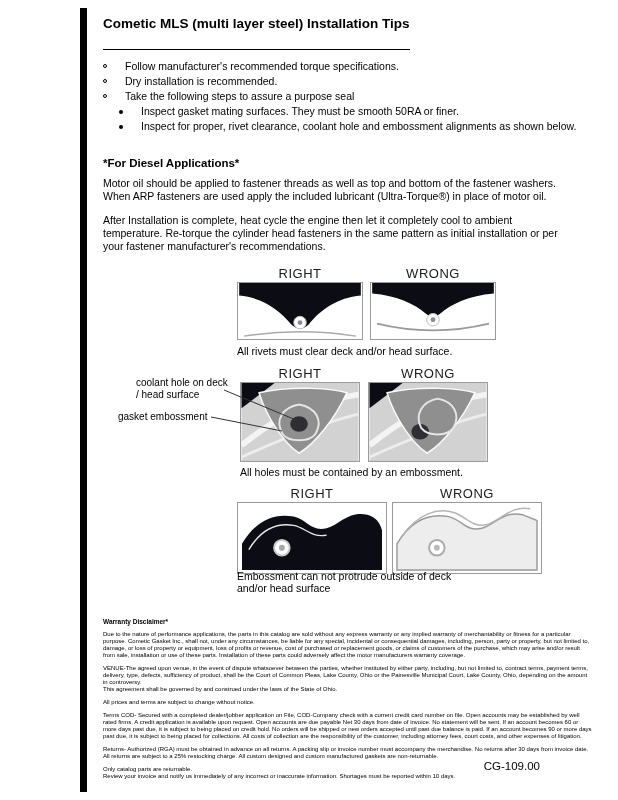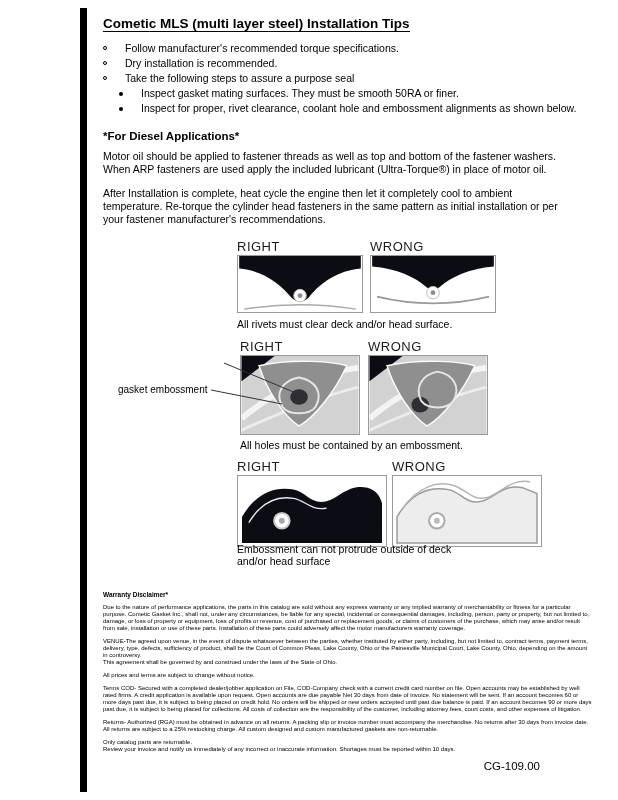--- a/index.html
+++ b/index.html
@@ -12,33 +12,33 @@
     color: #000;
     overflow: hidden;
   }
   .left-bar {
     position: absolute; left: 80px; top: 8px;
     width: 7px; height: 784px; background: #000;
   }
   .content { position: relative; margin-left: 103px; width: 489px; padding-top: 16px; }
 
   h1.title { font-size: 13.5px; font-weight: bold; margin: 0 0 10px; }
-  h1.title span { display:inline-block; border-bottom: 1.6px solid #000; padding-bottom: 0; }
+  h1.title span { display:inline-block; border-bottom: 1.6px solid #000; padding-bottom: 18px; }
 
   .tip { display:flex; gap:18px; margin:0 0 2.5px; font-size:10.5px; line-height:12.5px; }
   .tip .o-marker { width:4px; height:4px; border:1px solid #000; border-radius:50%; margin-top:4px; flex:none; }
   .tip.subtip { margin-left:16px; }
   .tip .f-marker { width:4px; height:4px; background:#000; border-radius:50%; margin-top:4.5px; flex:none; }
 
-  .diesel-heading { font-size: 11.5px; font-weight: bold; margin: 15px 0 8px; }
+  .diesel-heading { font-size: 11.5px; font-weight: bold; margin: 24px 0 8px; }
   p.body-p { font-size: 10.5px; line-height: 13px; margin: 0 0 11px; width: 470px; }
   p.note-p { font-size: 10.5px; line-height: 13px; margin: 0 0 0; }
 
   .diagrams { position: relative; width: 618px; margin-left: -103px; height: 344px; }
-  .dg-label { position:absolute; font-size:13px; letter-spacing:0.5px; text-align:left; color:#1a1a1a; }
+  .dg-label { position:absolute; font-size:13px; letter-spacing:0.5px; text-align:center; color:#1a1a1a; }
   .panel { position:absolute; border:1px solid #9a9a9a; background:#fff; }
   .panel svg { display:block; width:100%; height:100%; }
   .dg-caption { position:absolute; font-size:10.5px; line-height:12.5px; }
   .callout { position:absolute; font-size:10px; line-height:12px; }
   .callout-lines { position:absolute; left:0; top:0; pointer-events:none; }
 
   .legal { margin-top: 10px; width: 489px; }
   .legal-heading { font-size: 6.5px; font-weight: bold; margin: 0 0 6px; }
   p.legal-p { font-size: 6px; line-height: 7px; margin: 0 0 6px; }
   p.legal-p.tight { margin-bottom: 0; }
@@ -121,20 +121,21 @@
           <rect x="0" y="0" width="120" height="80" fill="#d2d2d2"></rect>
           <path d="M0,64 C30,40 60,20 120,12" stroke="#f4f4f4" stroke-width="6" fill="none"></path>
           <path d="M0,76 C40,58 80,42 120,32" stroke="#ececec" stroke-width="3" fill="none"></path>
           <path d="M0,0 L34,0 L0,26 Z" fill="#0c0c14"></path>
           <path d="M18,10 C55,2 95,6 108,10 C96,36 76,62 59,72 C44,62 26,36 18,10 Z" fill="#8f8f8f" stroke="#fbfbfb" stroke-width="1.5"></path>
           <ellipse cx="52" cy="50" rx="9" ry="8" fill="#2e2e34"></ellipse>
           <path d="M70,16 C86,19 94,32 86,46 C80,55 60,55 53,46 C46,32 54,19 70,16 Z" stroke="#e6e6e6" stroke-width="2" fill="none"></path>
         </svg>
       </div>
 
+      <div class="callout" style="left:136px; top:113px; width:92px;">coolant hole on deck / head surface</div>
       <div class="callout" style="left:118px; top:147px; width:96px;">gasket embossment</div>
       <svg class="callout-lines" width="618" height="344">
         <line x1="224" y1="126" x2="296" y2="156" stroke="#333" stroke-width="1"></line>
         <line x1="211" y1="153" x2="282" y2="167" stroke="#333" stroke-width="1"></line>
       </svg>
 
       <div class="dg-caption" style="left:240px; top:202px;">All holes must be contained by an embossment.</div>
 
       <div class="dg-label" style="left:237px; top:222px; width:150px;">RIGHT</div>
       <div class="dg-label" style="left:392px; top:222px; width:150px;">WRONG</div>

